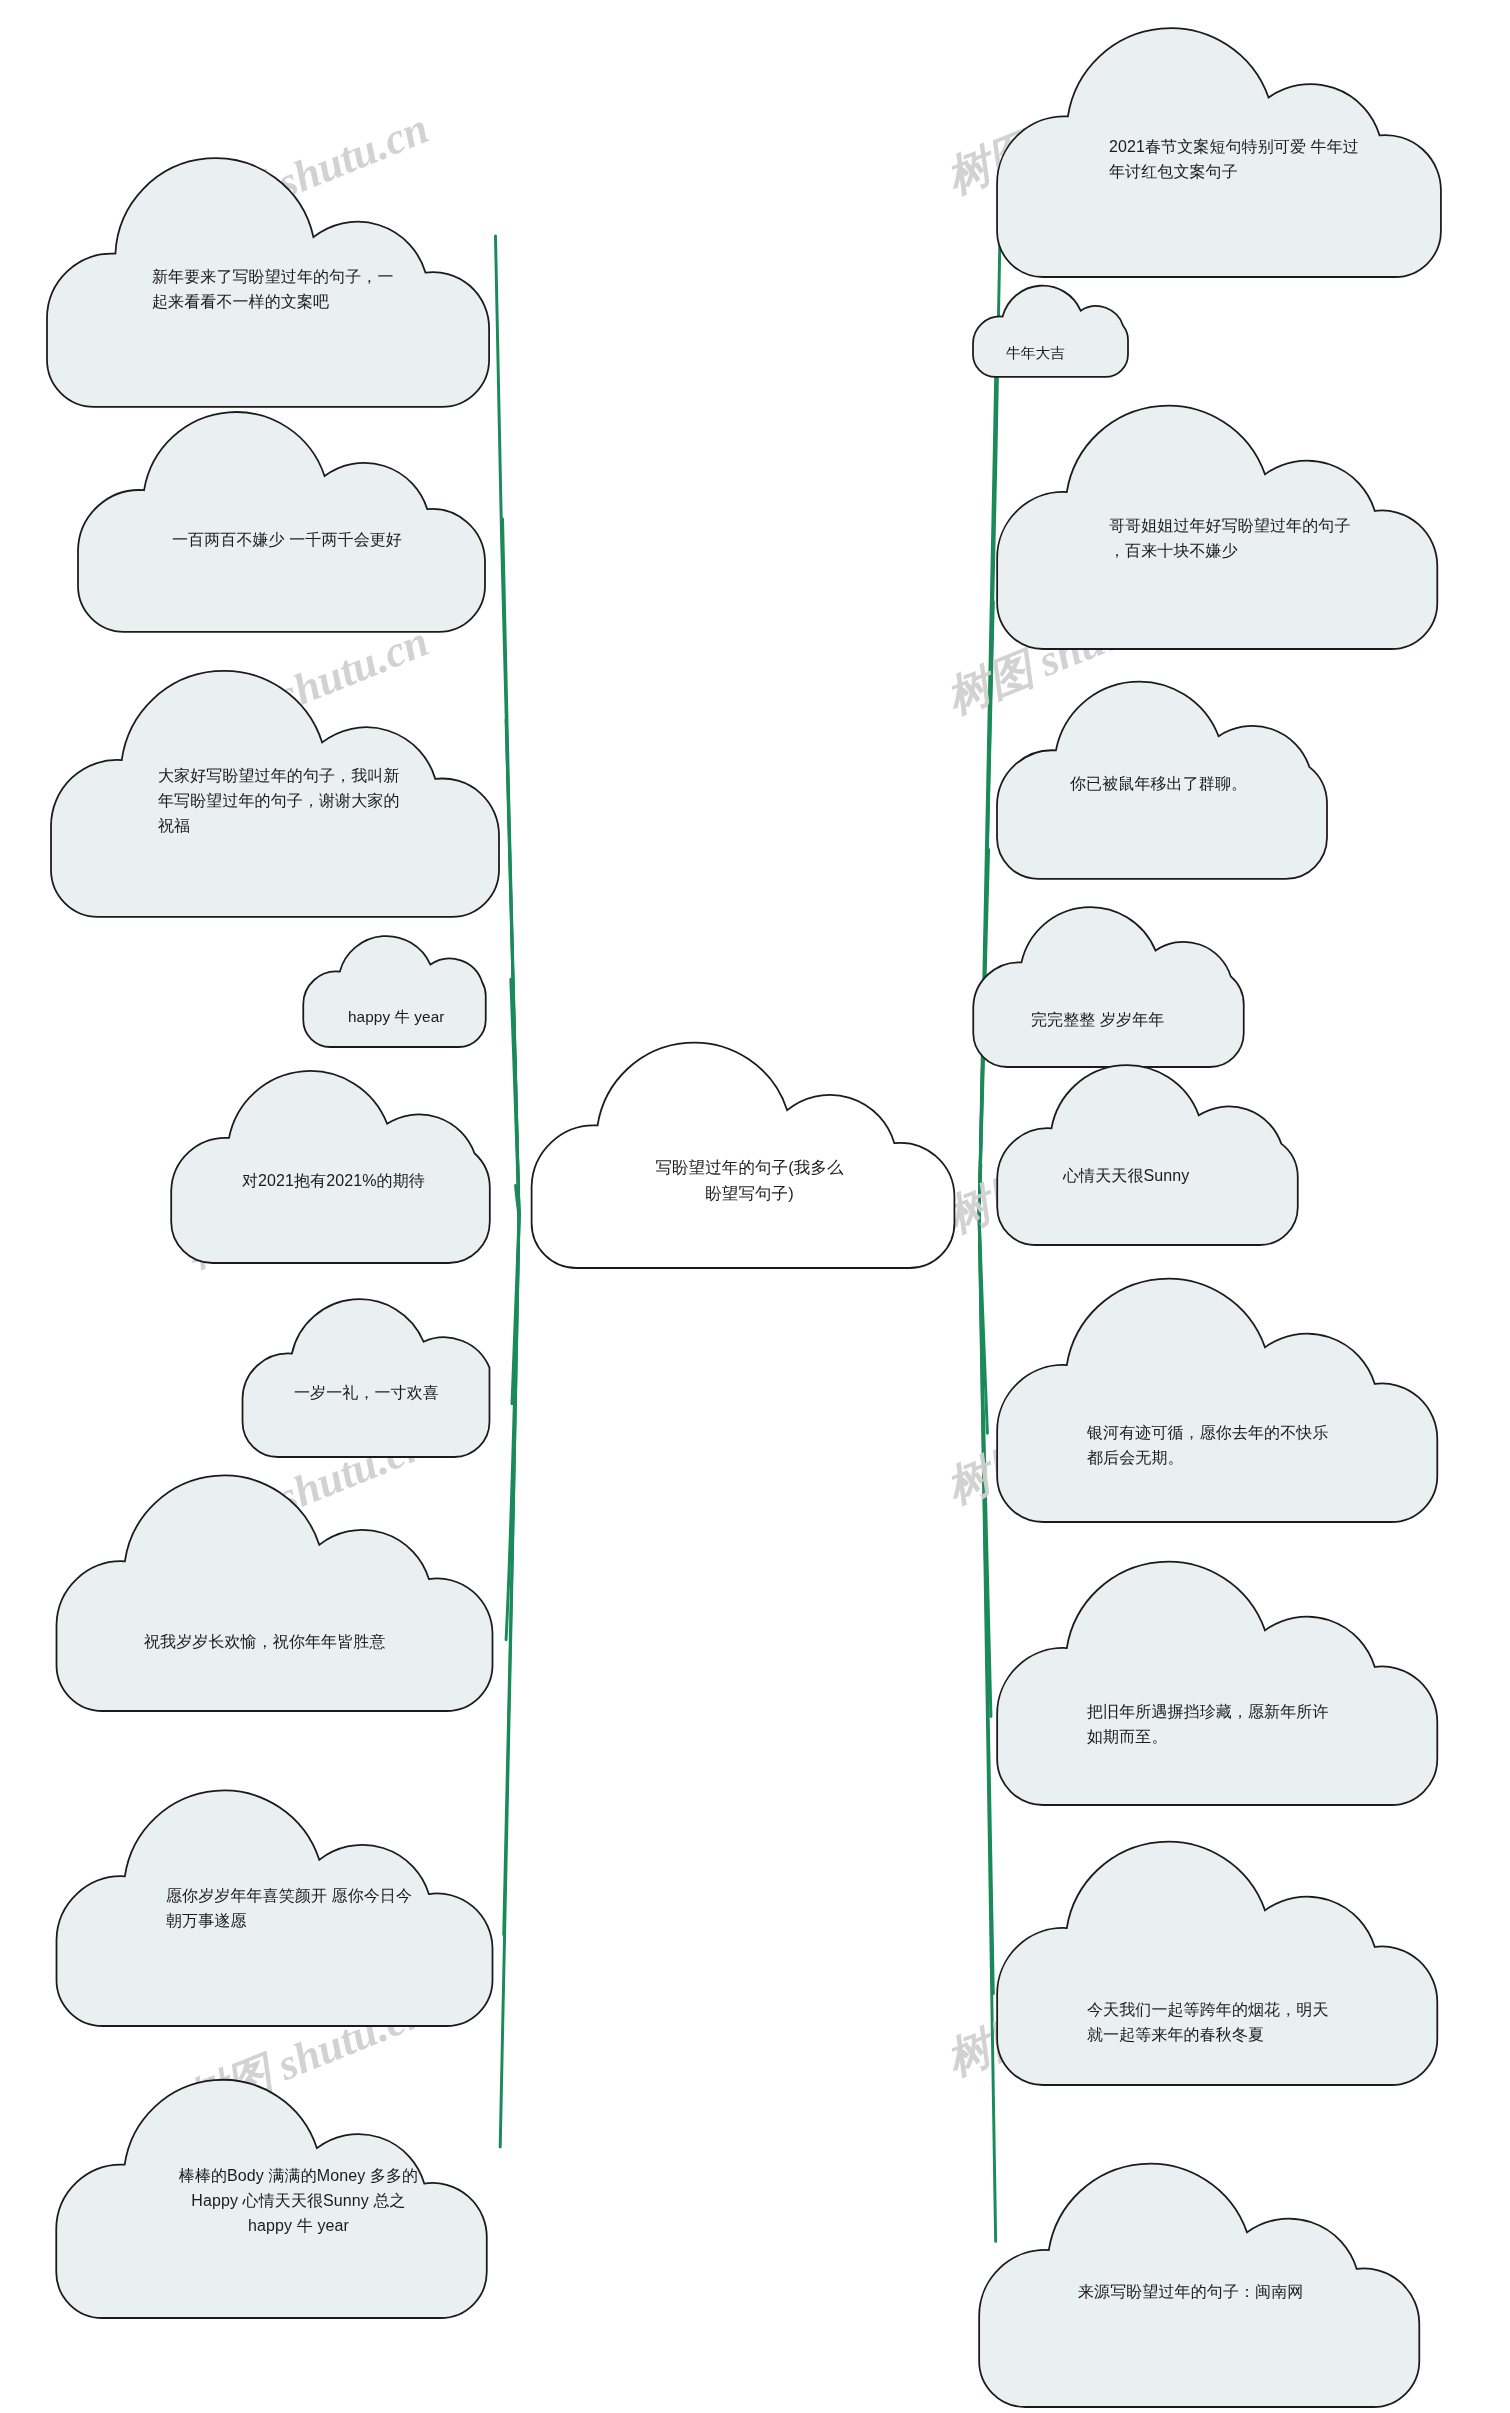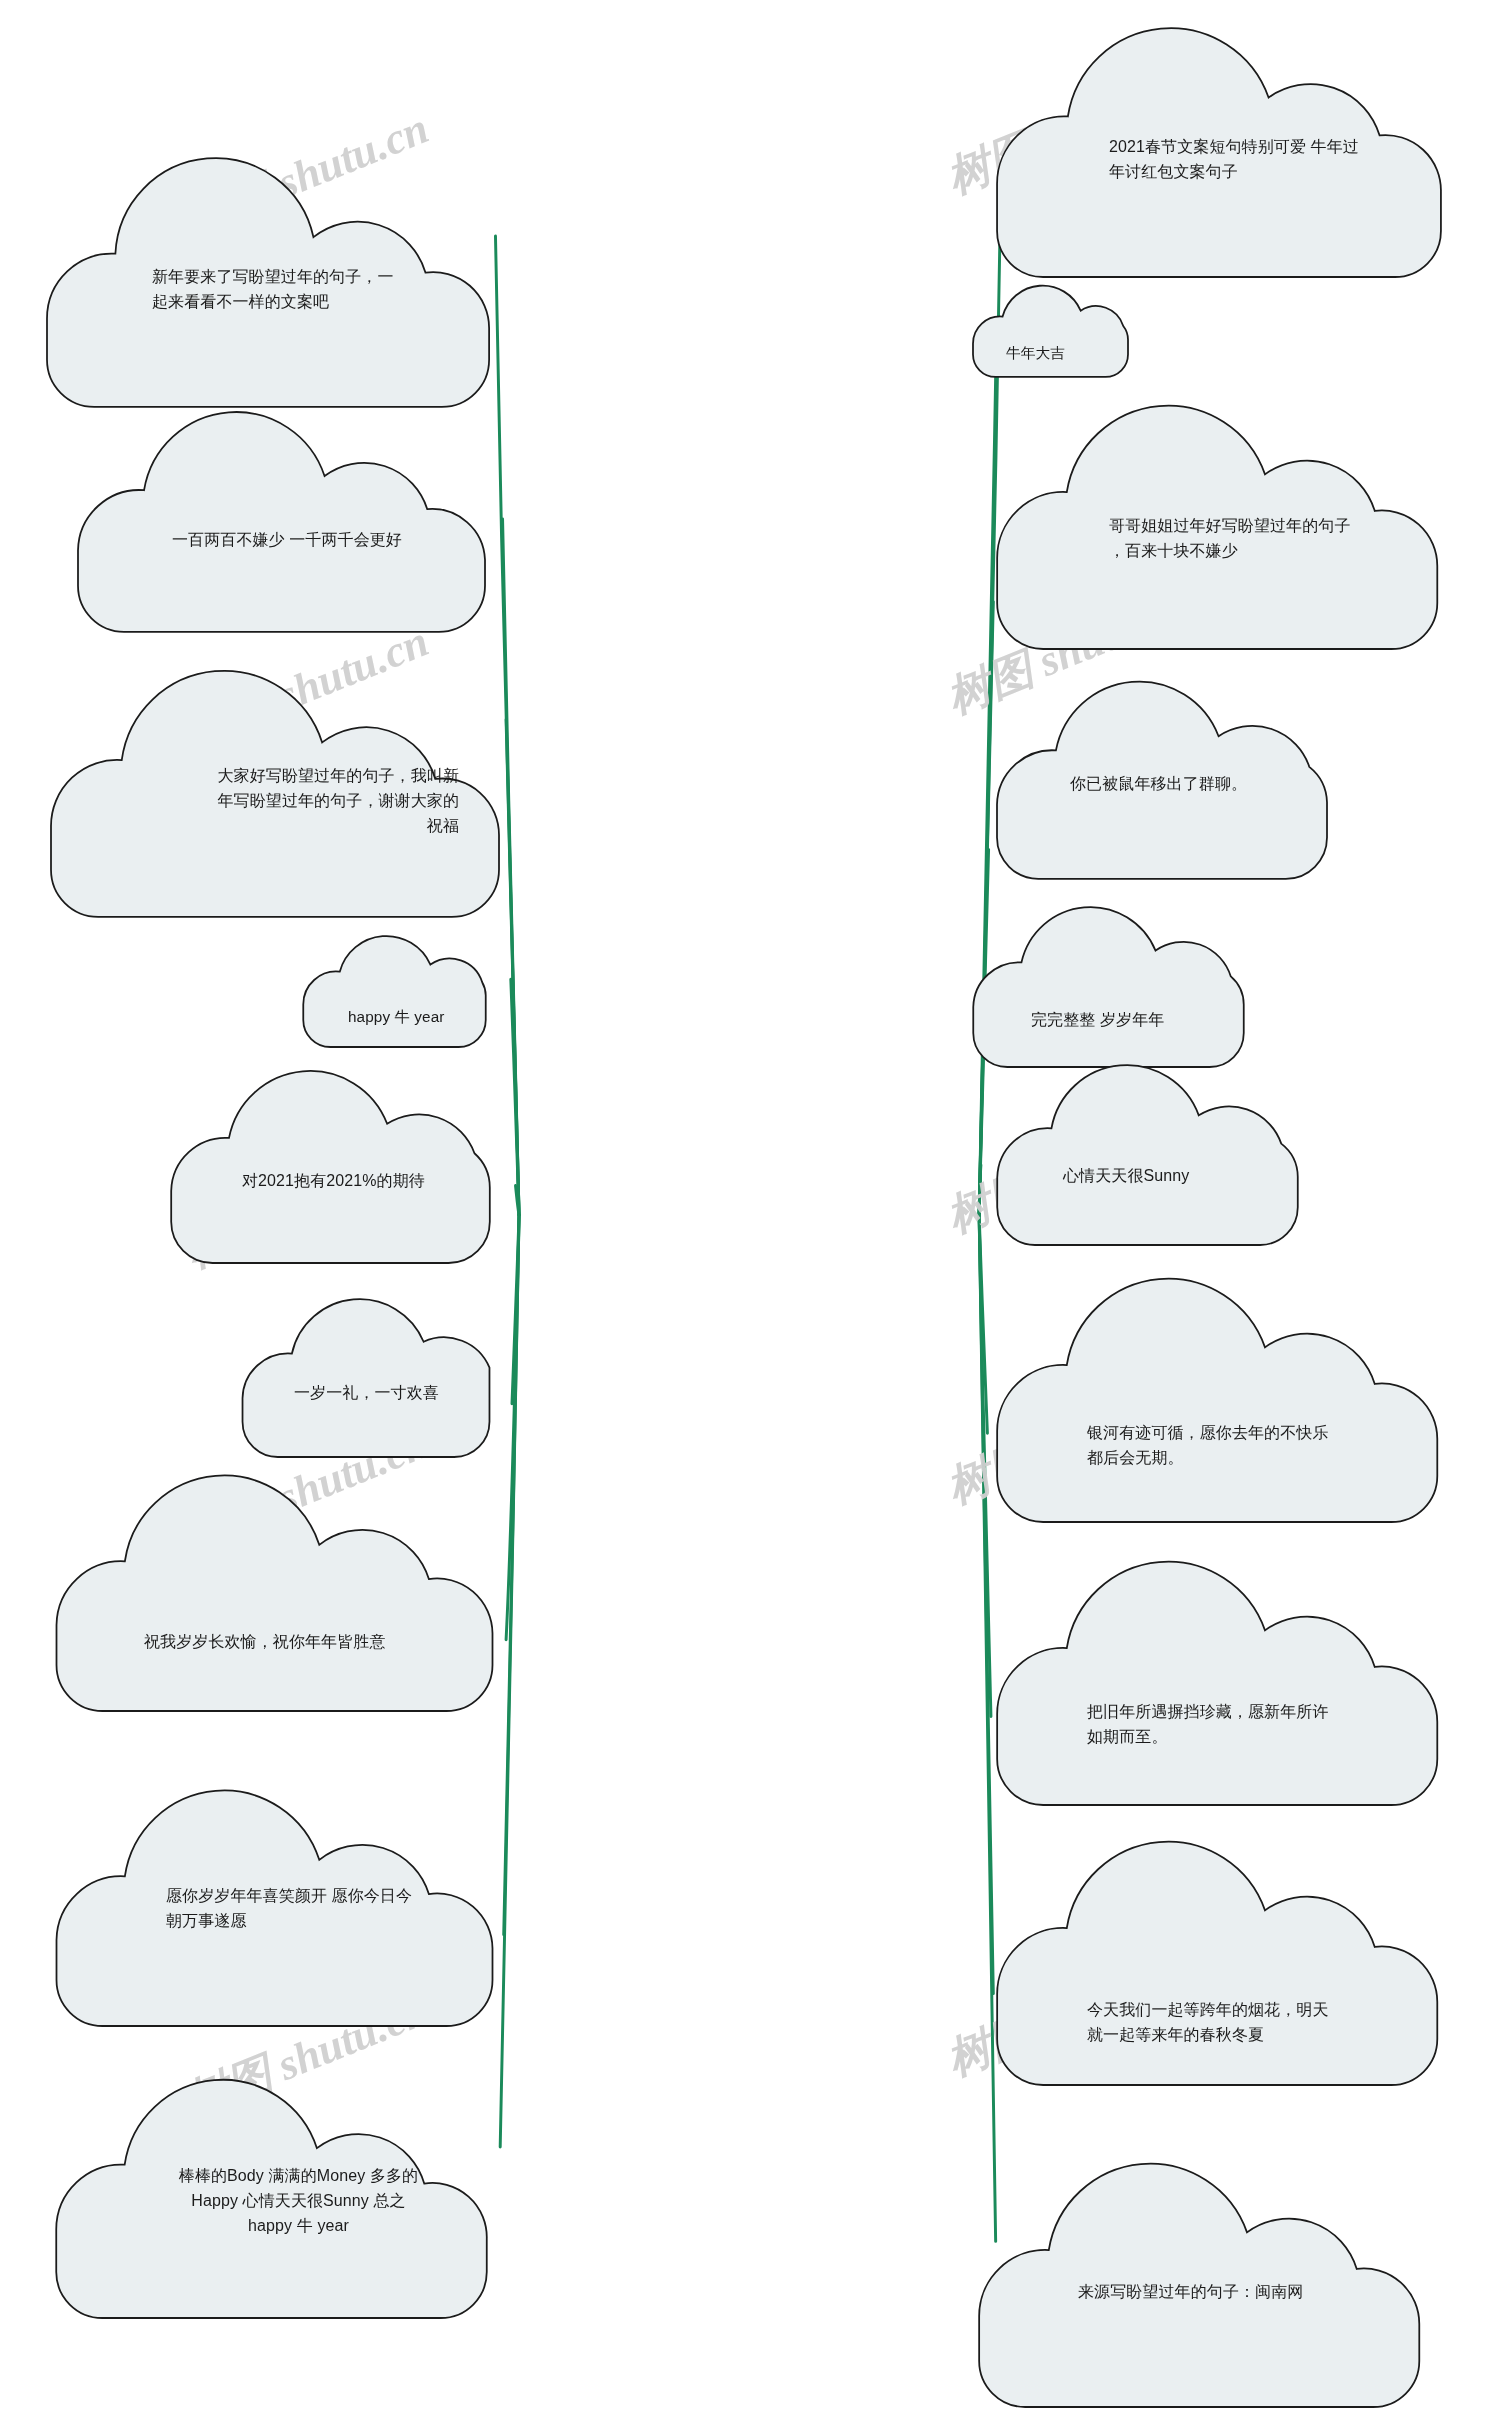--- a/index.html
+++ b/index.html
@@ -112,21 +112,21 @@
 起来看看不一样的文案吧</div>
   </div>
 
   <div class="node" style="left:78px; top:431px; width:407px; height:201px;">
     <svg width="407" height="201" viewBox="0 0 690 340">
       <path d="M78,340 a78,78 0 0 1 -78,-78 v-60 a104,104 0 0 1 112,-102 a158,158 0 0 1 306,-24 a112,112 0 0 1 174,56 a90,90 0 0 1 98,86 v44 a78,78 0 0 1 -78,78 z" fill="#eaeff1" stroke="#1b1b1b" stroke-width="3"></path>
     </svg>
     <div class="txt" style="left:94px; top:97px; width:277px; font-size:16px;">一百两百不嫌少 一千两千会更好</div>
   </div>
 
-  <div class="node" style="left:51px; top:681px; width:448px; height:236px;text-align:right;">
+  <div class="node" style="left:51px; top:681px; width:448px; height:236px;">
     <svg width="448" height="236" viewBox="0 0 760 400">
       <path d="M80,400 a80,80 0 0 1 -80,-80 v-74 a112,112 0 0 1 120,-112 a175,175 0 0 1 340,-30 a122,122 0 0 1 192,62 a96,96 0 0 1 108,96 v58 a80,80 0 0 1 -80,80 z" fill="#eaeff1" stroke="#1b1b1b" stroke-width="3"></path>
     </svg>
     <div class="txt" style="left:107px; top:83px; width:301px; font-size:16px;">大家好写盼望过年的句子，我叫新
 年写盼望过年的句子，谢谢大家的
 祝福</div>
   </div>
 
   <div class="node" style="left:303px; top:944px; width:183px; height:103px;">
     <svg width="183" height="103" viewBox="0 0 310 175">
@@ -166,20 +166,27 @@
 
   <div class="node" style="left:56px; top:2088px; width:431px; height:230px;">
     <svg width="431" height="230" viewBox="0 0 730 390">
       <path d="M78,390 a78,78 0 0 1 -78,-78 v-72 a110,110 0 0 1 116,-110 a168,168 0 0 1 326,-28 a116,116 0 0 1 182,60 a92,92 0 0 1 106,94 v56 a78,78 0 0 1 -78,78 z" fill="#eaeff1" stroke="#1b1b1b" stroke-width="3"></path>
     </svg>
     <div class="txt" style="left:104px; top:76px; width:277px; font-size:16px;text-align:center;">棒棒的Body 满满的Money 多多的
 Happy 心情天天很Sunny 总之
 happy 牛 year</div>
   </div>
 
+  <div class="node root" style="left:531px; top:1056px; width:437px; height:212px;">
+    <svg width="437" height="212" viewBox="0 0 740 360">
+      <path d="M76,360 a76,76 0 0 1 -76,-76 v-62 a106,106 0 0 1 112,-104 a166,166 0 0 1 322,-26 a114,114 0 0 1 182,56 a92,92 0 0 1 102,90 v46 a76,76 0 0 1 -76,76 z" fill="#ffffff" stroke="#1b1b1b" stroke-width="3"></path>
+    </svg>
+    <div class="txt" style="left:77px; top:99px; width:283px; font-size:16.5px;">写盼望过年的句子(我多么
+盼望写句子)</div>
+  </div>
 
   <div class="node" style="left:997px; top:35px; width:431px; height:242px;">
     <svg width="431" height="242" viewBox="0 0 730 410">
       <path d="M78,410 a78,78 0 0 1 -78,-78 v-80 a114,114 0 0 1 120,-114 a176,176 0 0 1 340,-32 a122,122 0 0 1 188,64 a94,94 0 0 1 104,96 v66 a78,78 0 0 1 -78,78 z" fill="#eaeff1" stroke="#1b1b1b" stroke-width="3"></path>
     </svg>
     <div class="txt" style="left:112px; top:100px; width:283px; font-size:16px;">2021春节文案短句特别可爱 牛年过
 年讨红包文案句子</div>
   </div>
 
   <div class="node" style="left:973px; top:294px; width:155px; height:83px;">

